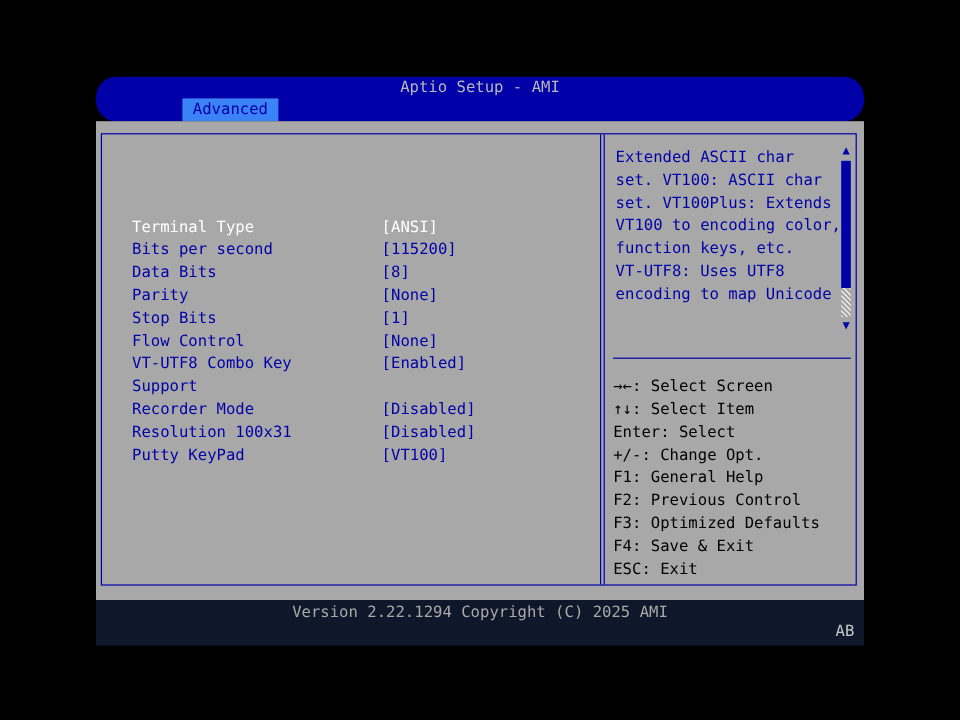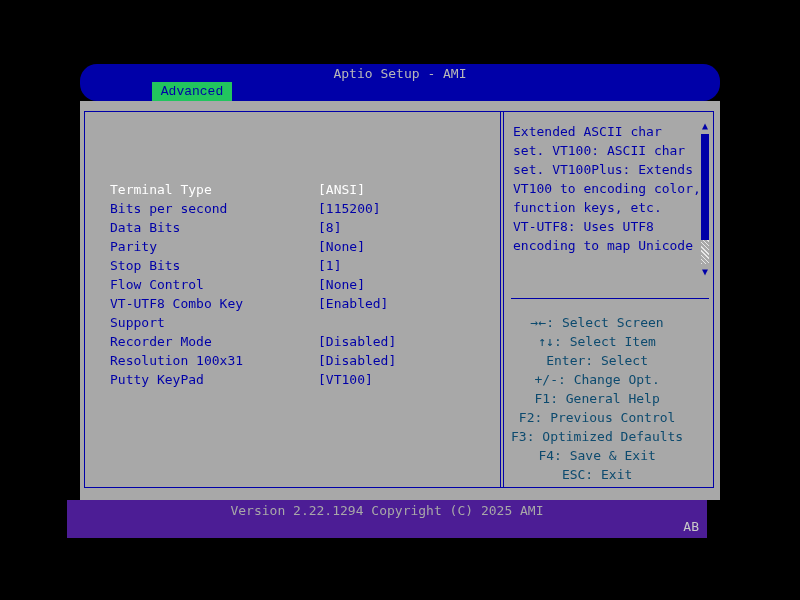--- a/index.html
+++ b/index.html
@@ -4,47 +4,47 @@
 <style>
   html,body { margin:0; padding:0; background:#000; }
   .screen {
     position:relative; width:800px; height:600px; background:#000000;
     font-family:"DejaVu Sans Mono", monospace; font-size:13px; overflow:hidden;
     -webkit-font-smoothing:none;
   }
   
   .titlebar { position:absolute; left:80px; top:64px; width:640px; height:37px; background:#0000a8;border-radius:17px; }
   .title { position:absolute; top:2px; left:0; width:100%; text-align:center; color:#b8b8b8; }
-  .tab { position:absolute; left:72px; top:18px; width:80px; height:19px; background:#22c55e;
-         color:#0000a8; text-align:center; line-height:19px;font-family:Liberation Mono, monospace; }
+  .tab { position:absolute; left:72px; top:18px; width:80px; height:19px; background:#3b82f6;
+         color:#0000a8; text-align:center; line-height:19px; }
   
   .bodyarea { position:absolute; left:80px; top:101px; width:640px; height:399px; background:#a8a8a8; }
   .panel-box { position:absolute; left:4px; top:10px; width:628px; height:375px; border:1px solid #0000a8; }
   .divider-v { position:absolute; left:415px; top:0; width:2px; height:100%;
                border-left:1px solid #0000a8; border-right:1px solid #0000a8; }
   .heading { position:absolute; left:24px; top:20px; line-height:19px; color:#0000a8; white-space:pre; }
   .left-rows { position:absolute; left:30px; top:79px; width:390px; }
   .srow { position:relative; height:19px; line-height:19px; color:#0000a8; white-space:pre; }
   .srow.selected { color:#ffffff; }
   .srow .val { position:absolute; left:208px; top:0; }
   
   .help-lines { position:absolute; left:433px; top:21px; width:186px; line-height:19px; color:#0000a8; }
   .hline { height:19px; white-space:pre; }
   .divider-h { position:absolute; left:431px; top:197px; width:198px; height:0; border-top:1px solid #0000a8; }
-  .key-rows { position:absolute; left:431px; top:212px; line-height:19px; color:#0c4a6e;text-align:center; }
+  .key-rows { position:absolute; left:431px; top:212px; line-height:19px; color:#000000; }
   .krow { height:19px; white-space:pre; }
   
   .scrollbar { position:absolute; left:620px; top:19px; width:10px; height:158px; }
   .sb-up, .sb-down { height:12px; line-height:12px; font-size:10px; text-align:center; color:#0000a8; cursor:default; }
   .sb-track { position:relative; height:134px; }
   .sb-thumb { position:absolute; left:1px; top:2px; width:8px; height:106px; background:#0000a8; }
   .sb-hatch { position:absolute; left:1px; top:108px; width:8px; height:24px;
               background:repeating-linear-gradient(45deg,#e8e8e8 0 1px,#a8a8a8 1px 3px); }
   
-  .footer { position:absolute; left:67px; top:500px; width:640px; height:38px; background:#4c1d95; }
+  .footer { position:absolute; left:80px; top:500px; width:640px; height:38px; background:#0f172a; }
   .version { position:absolute; top:3px; left:0; width:100%; text-align:center; color:#a8a8a8; }
   .corner { position:absolute; right:8px; bottom:4px; color:#c8c8c8; }
 </style>
 </head>
 <body>
 
 <div class="screen">
 
   <div class="titlebar">
     <div class="title">Aptio Setup - AMI</div>

